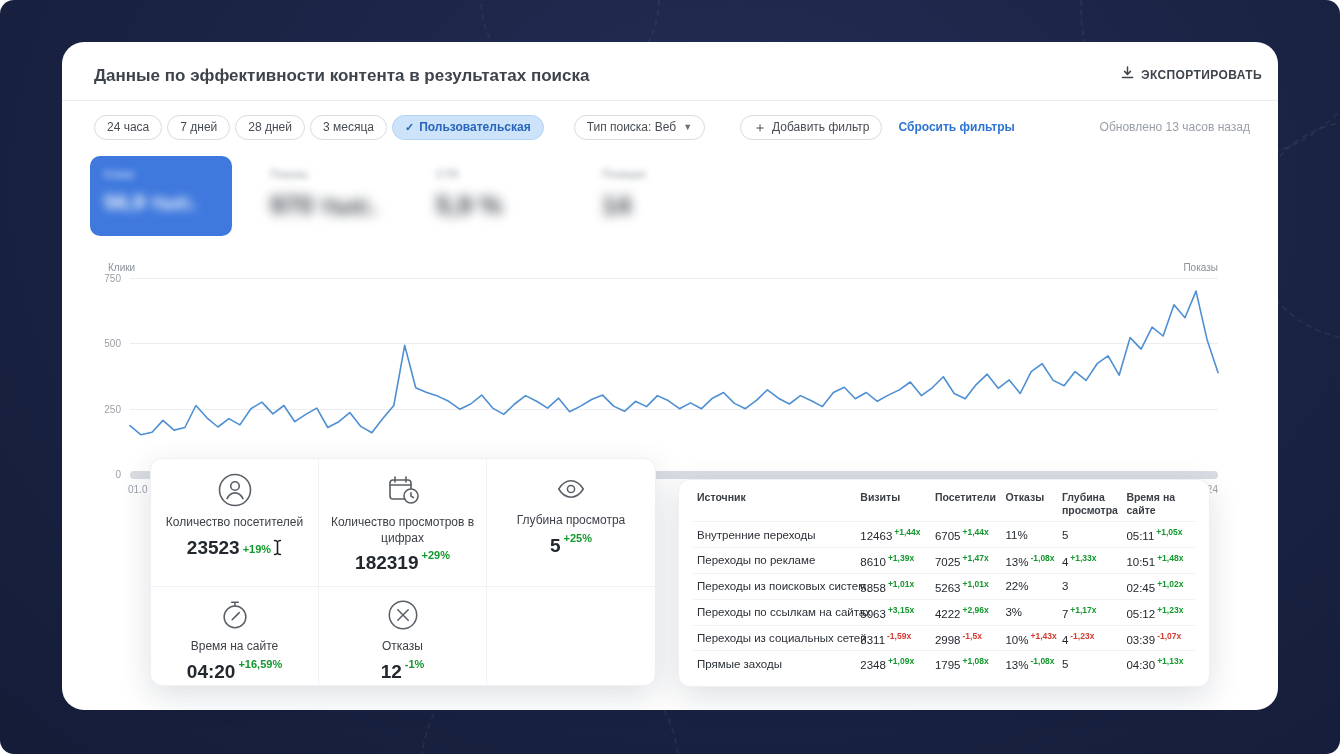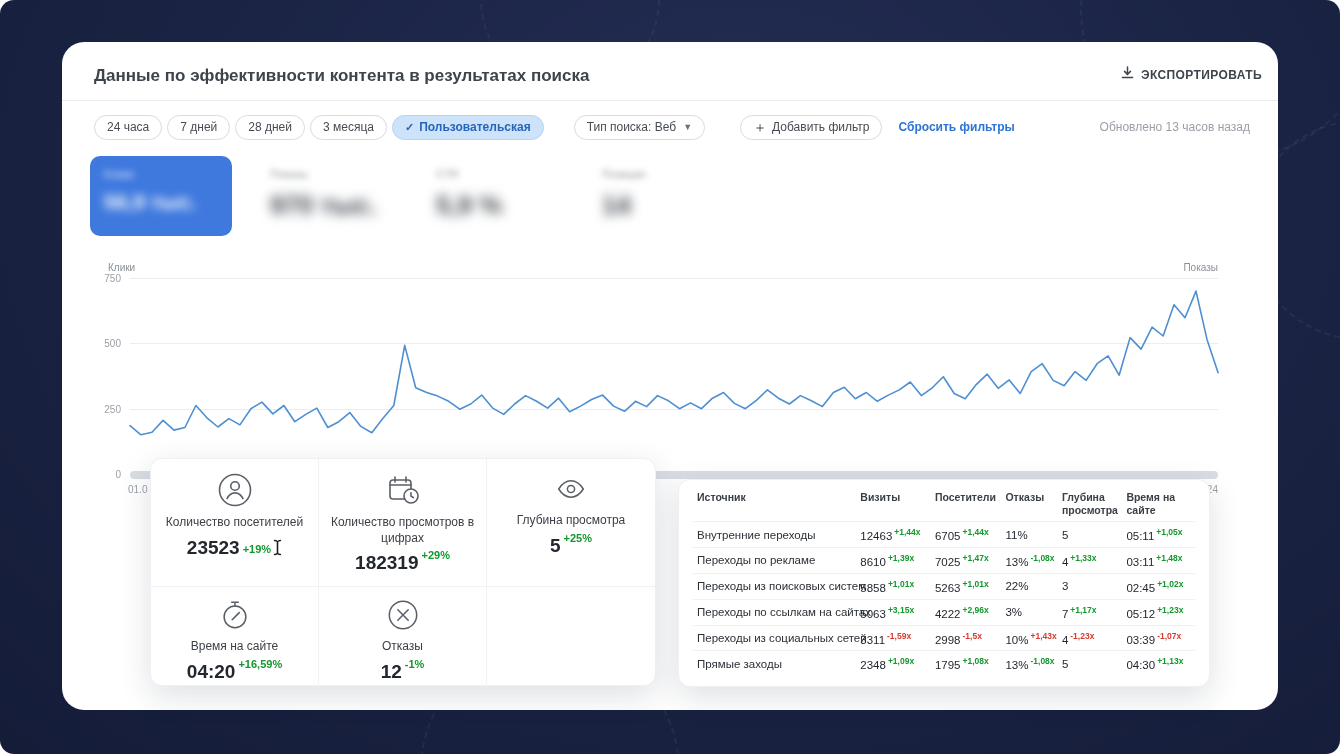--- a/index.html
+++ b/index.html
@@ -288,21 +288,21 @@
     <td><span>11%</span></td>
     <td><span>5</span></td>
     <td><span>05:11</span><sup style="color: rgb(18, 152, 44);">+1,05x</sup></td>
   </tr>
             <tr>
     <td class="c-src"><span>Переходы по рекламе</span></td>
     <td><span>8610</span><sup style="color: rgb(18, 152, 44);">+1,39x</sup></td>
     <td><span>7025</span><sup style="color: rgb(18, 152, 44);">+1,47x</sup></td>
     <td><span>13%</span><sup style="color: rgb(18, 152, 44);">-1,08x</sup></td>
     <td><span>4</span><sup style="color: rgb(18, 152, 44);">+1,33x</sup></td>
-    <td><span>03:11</span><sup style="color: rgb(18, 152, 44);">+1,48x</sup></td>
+    <td><span>10:51</span><sup style="color: rgb(18, 152, 44);">+1,48x</sup></td>
   </tr>
             <tr>
     <td class="c-src"><span>Переходы из поисковых систем</span></td>
     <td><span>5858</span><sup style="color: rgb(18, 152, 44);">+1,01x</sup></td>
     <td><span>5263</span><sup style="color: rgb(18, 152, 44);">+1,01x</sup></td>
     <td><span>22%</span></td>
     <td><span>3</span></td>
     <td><span>02:45</span><sup style="color: rgb(18, 152, 44);">+1,02x</sup></td>
   </tr>
             <tr>

